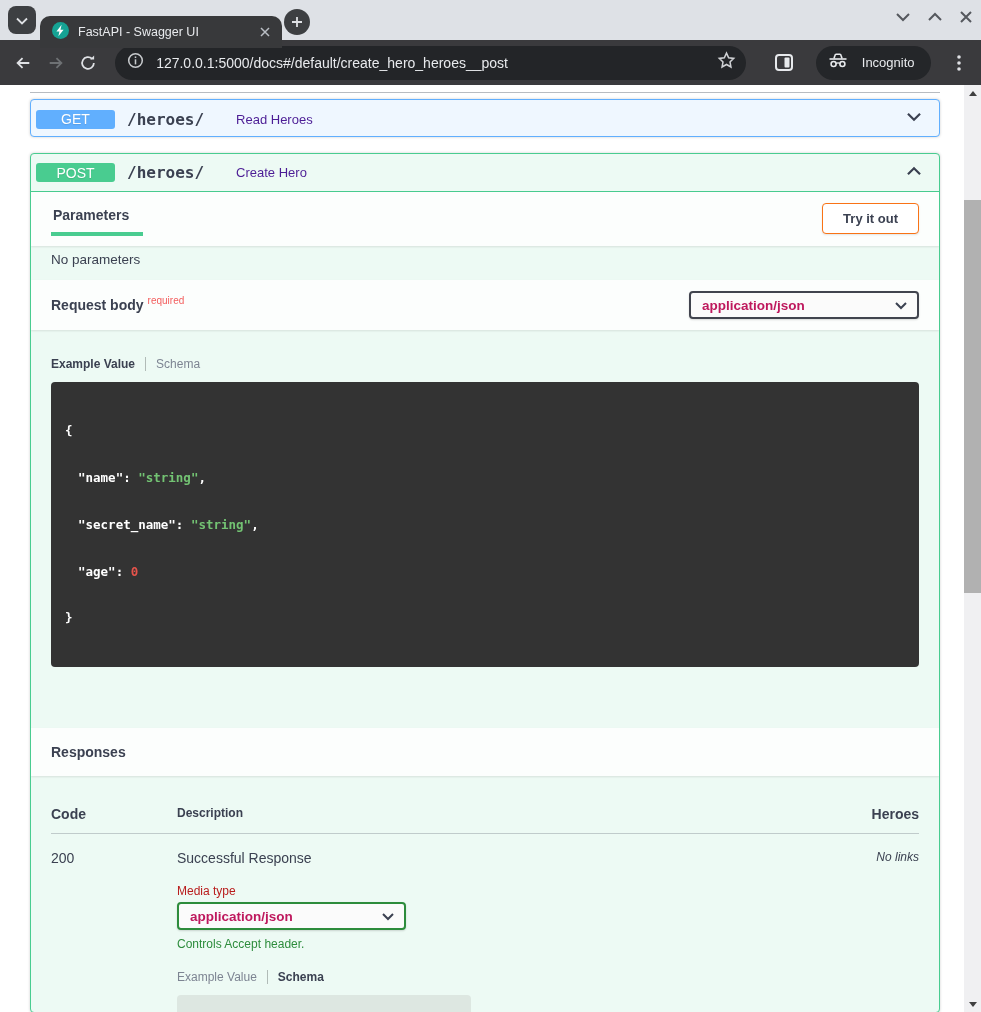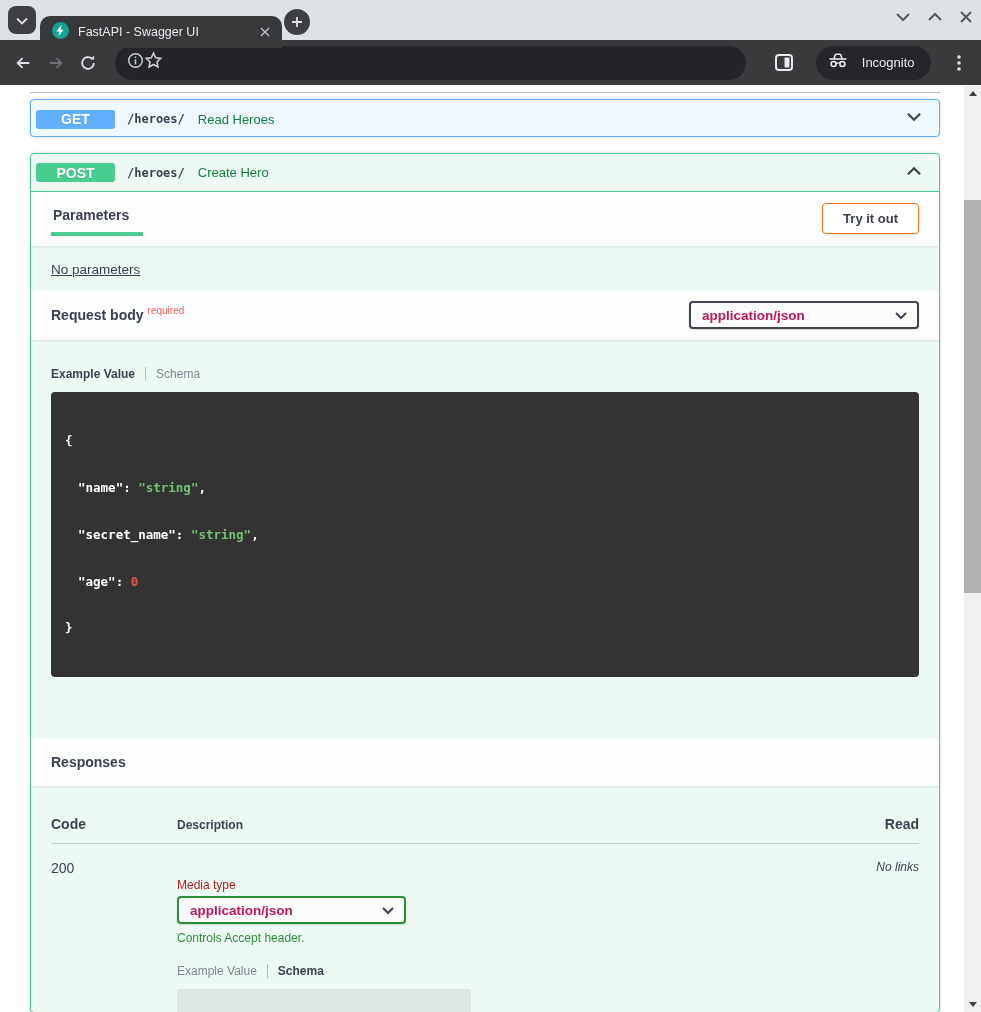--- a/index.html
+++ b/index.html
@@ -29,32 +29,32 @@
 
   
   .page { position:relative; height:927px; background:#fff; overflow:hidden; }
   .page-inner { margin:0 41px 0 30px; padding-top:7px; }
   .top-divider { border-top:1px solid #b8bcc1; margin-bottom:6px; }
 
   .opblock { border-radius:4px; box-shadow:0 0 3px rgba(0,0,0,.19); }
   .opblock-get { border:1px solid #61affe; background:#eff7ff; height:38px; margin-bottom:16px; }
   .opblock-post { border:1px solid #49cc90; background:#edfaf4; height:860px; overflow:hidden; }
   .op-summary { height:38px; display:flex; align-items:center; padding:0 14px 0 5px; cursor:pointer; }
-  .op-badge { min-width:79px; height:19px; border-radius:3px; color:#fff; font-weight:700; font-size:14px; display:flex; align-items:center; justify-content:center; text-shadow:0 1px 1px rgba(0,0,0,.1); }
+  .op-badge { min-width:79px; height:19px; border-radius:3px; color:#fff; font-weight:400; font-size:14px; display:flex; align-items:center; justify-content:center; text-shadow:0 1px 1px rgba(0,0,0,.1); }
   .badge-get { background:#61affe; }
   .badge-post { background:#49cc90; }
-  .op-path { font-weight:700; font-size:12px; color:#3b4151; margin-left:12px; letter-spacing:0; }
-  .op-desc { font-size:13px; color:#15803d; margin-left:13px; flex:1; }
+  .op-path { font-weight:700; font-size:16px; color:#3b4151; margin-left:12px; letter-spacing:0; }
+  .op-desc { font-size:13px; color:#4c1d95; margin-left:32px; flex:1; }
   .post-summary { border-bottom:1px solid #49cc90; }
 
   .sec-header { background:rgba(255,255,255,.8); box-shadow:0 1px 2px rgba(0,0,0,.1); position:relative; }
   .params-header { height:54px; }
   .params-title { position:absolute; left:20px; top:15px; font-size:14px; font-weight:700; color:#3b4151; padding:0 14px 9px 2px; border-bottom:4px solid #49cc90; }
   .tryout-btn { position:absolute; right:20px; top:11px; height:31px; padding:0 20px; background:#fff; border:1px solid #f97316; border-radius:4px; font-family:"Liberation Sans",sans-serif; font-weight:700; font-size:13px; color:#3b4151; box-shadow:0 1px 2px rgba(0,0,0,.1); cursor:pointer; }
-  .no-params { padding:16px 20px 13px; font-size:13.5px; color:#3b4151;text-decoration:underline; }
+  .no-params { padding:6px 20px 13px; font-size:13.5px; color:#3b4151; }
 
   .rb-header { height:50px; display:flex; align-items:center; justify-content:space-between; padding:0 20px; }
   .rb-title { font-size:14px; font-weight:700; color:#3b4151; }
   .required { font-size:10px; color:#f35e5e; position:relative; top:-6px; margin-left:4px; }
   .select { height:28px; background:#fbfbfb; border:2px solid #41444e; border-radius:4px; display:flex; align-items:center; justify-content:space-between; padding:0 10px 0 11px; font-weight:700; font-size:13.5px; color:#be185d; box-shadow:0 1px 2px rgba(0,0,0,.15); cursor:pointer; }
   .rb-select { width:230px; }
 
   .rb-body { padding:26px 20px 61px; }
   .modeltabs { display:flex; align-items:center; font-size:12px; height:15px; }
   .tab-active { font-weight:700; color:#3b4151; cursor:pointer; }
@@ -63,21 +63,21 @@
 
   .codeblock { margin-top:11px; background:#333333; border-radius:4px; padding:10px 14px; font-size:12.5px; line-height:15.6px; color:#ffffff; font-weight:600; white-space:pre; }
   .tok-str { color:#73c373; }
   .tok-num { color:#e5534b; }
   .code-line.indent { padding-left:13px; }
 
   .resp-header { height:48px; display:flex; align-items:center; padding:0 20px; }
   .resp-title { font-size:14px; font-weight:700; color:#3b4151; }
 
   .resp-body { padding:0 20px; }
-  .tbl-head { display:flex; align-items:flex-end; padding:30px 0 11px; border-bottom:1px solid rgba(59,65,81,.25); }
+  .tbl-head { display:flex; padding:30px 0 11px; border-bottom:1px solid rgba(59,65,81,.25); }
   .col-code { width:85px; }
   .col-desc { flex:1;padding-left:41px; }
   .col-links { width:100px; text-align:right; }
   .h-code { font-size:14px; font-weight:700; color:#3b4151; }
   .h-desc { font-size:12px; font-weight:700; color:#3b4151; }
   .h-links { font-size:14px; font-weight:700; color:#3b4151; }
   .resp-row { display:flex; padding-top:16px; }
   .r-code { font-size:14px; color:#3b4151; }
   .r-desc { font-size:14px; color:#3b4151; }
   .r-links { font-size:12px; font-style:italic; color:#3b4151; }
@@ -164,20 +164,21 @@
       </svg>
   </div>
   <div class="omnibox">
     <span>
       <svg width="17" height="17" viewBox="0 0 20 20">
           <circle cx="10" cy="10" r="8" fill="none" stroke="#c7cacd" stroke-width="1.8"></circle>
           <rect x="9.1" y="8.6" width="1.8" height="6" fill="#c7cacd"></rect>
           <rect x="9.1" y="5.2" width="1.8" height="1.9" fill="#c7cacd"></rect>
         </svg>
     </span>
+    <span class="omni-url">127.0.0.1:5000/docs#/default/create_hero_heroes__post</span>
     <span>
       <svg width="19" height="19" viewBox="0 0 20 20">
           <path d="M10 2.2l2.3 4.9 5.3.7-3.9 3.7.96 5.3L10 14.2l-4.66 2.6.96-5.3-3.9-3.7 5.3-.7z" fill="none" stroke="#d0d2d5" stroke-width="1.6"></path>
         </svg>
     </span>
   </div>
   <div class="sidepanel">
     <svg width="18" height="17" viewBox="0 0 18 17">
         <rect x="1" y="1" width="16" height="15" rx="3" fill="none" stroke="#e8eaed" stroke-width="2"></rect>
         <rect x="9.5" y="3.5" width="5" height="10" rx="1" fill="#e8eaed"></rect>
@@ -269,26 +270,27 @@
       </div>
 
       <div class="sec-header resp-header">
         <span class="resp-title">Responses</span>
       </div>
 
       <div class="resp-body">
         <div class="tbl-head">
           <div class="col-code h-code">Code</div>
           <div class="col-desc h-desc">Description</div>
-          <div class="col-links h-links">Read</div>
+          <div class="col-links h-links">Heroes</div>
         </div>
 
         <div class="resp-row">
           <div class="col-code r-code">200</div>
           <div class="col-desc">
+            <div class="r-desc">Successful Response</div>
 
             <div class="media-label">Media type</div>
             <div class="select resp-select">
               <span>application/json</span>
               <span>
                 <svg width="12" height="8" viewBox="0 0 12 8">
                     <path d="M1 1l5 5 5-5" fill="none" stroke="#3b4151" stroke-width="2"></path>
                   </svg>
               </span>
             </div>

